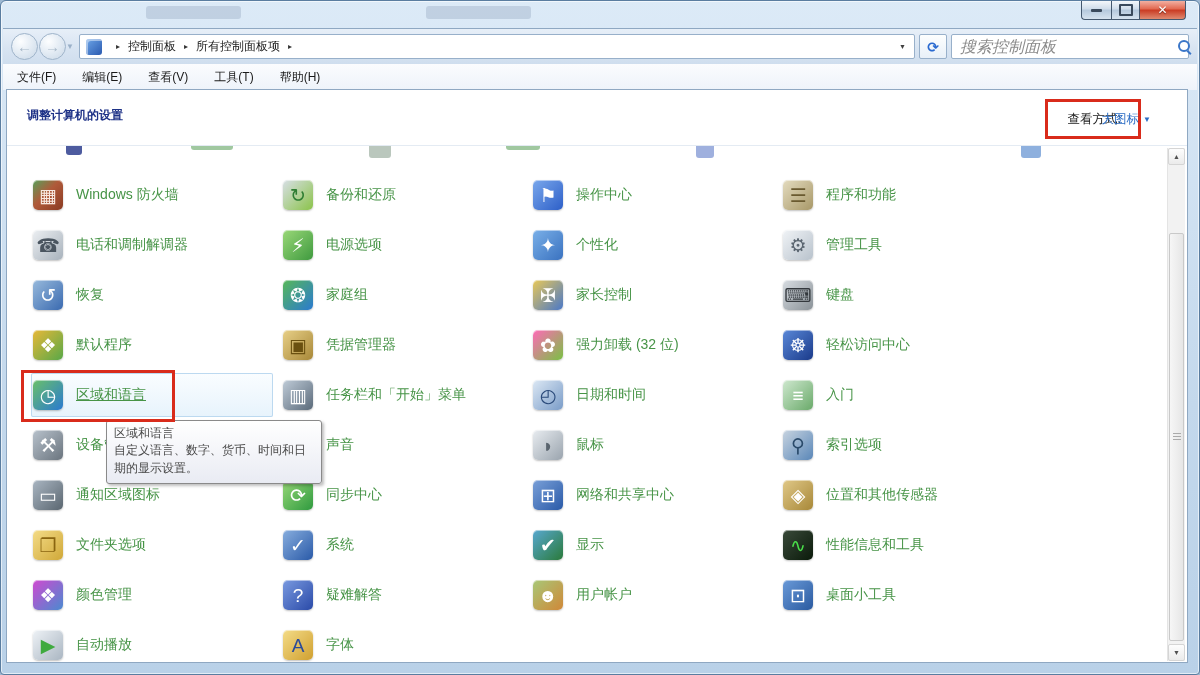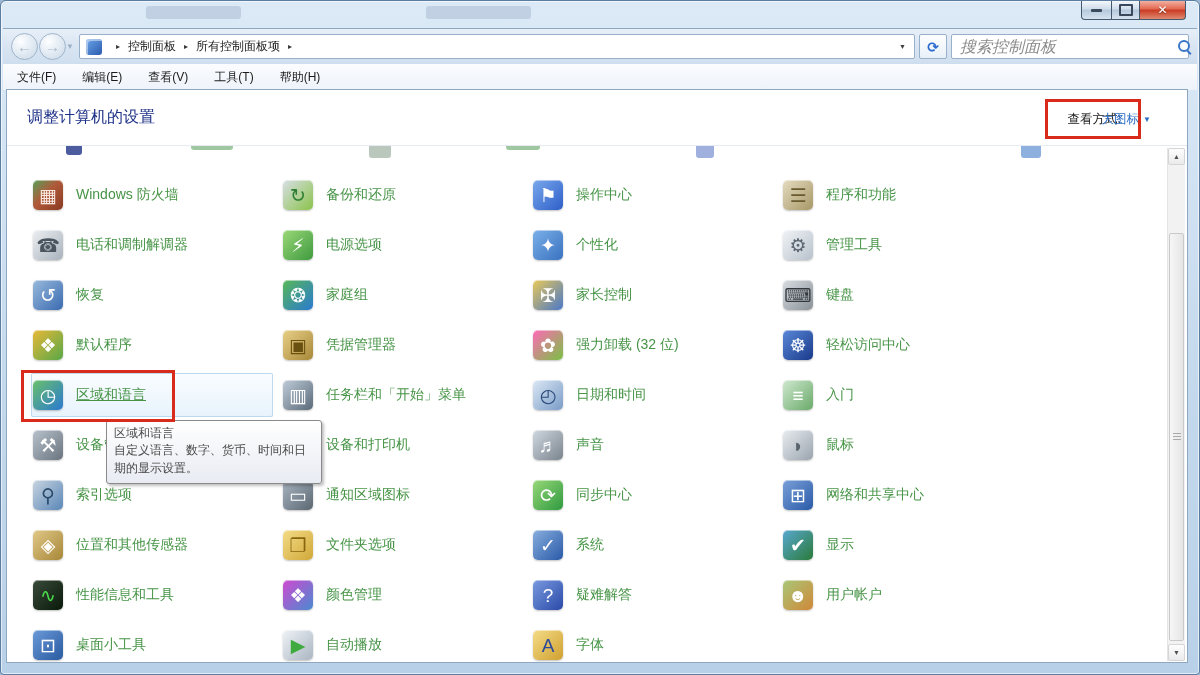--- a/index.html
+++ b/index.html
@@ -53,21 +53,21 @@
   .mag::after{content:"";position:absolute;left:12px;top:12px;width:5px;height:2px;
     background:#3a76c8;transform:rotate(45deg);transform-origin:0 0;}
   
   .menubar{position:absolute;top:63px;left:2px;right:2px;height:26px;
     background:linear-gradient(#fbfcfe,#eef3fa);display:flex;align-items:center;
     padding-left:14px;gap:26px;font-size:12px;color:#1a1a1a;}
   .menubar span{cursor:default;}
   
   .client{position:absolute;top:89px;left:6px;right:12px;bottom:12px;background:#fff;
     box-shadow:0 0 0 1px #8fa8c2;}
-  .header-title{position:absolute;left:20px;top:17px;font-size:16px;color:#1e3287;}
+  .header-title{position:absolute;left:20px;top:17px;font-size:12px;color:#1e3287;font-weight:bold;}
   .viewby{position:absolute;right:66px;top:21px;font-size:12.5px;color:#1a1a1a;}
   .viewval{position:absolute;right:36px;top:21px;font-size:12.5px;color:#2b6cc4;cursor:pointer;}
   .viewval .caret{font-size:8px;vertical-align:1px;margin-left:4px;}
   .redbox{position:absolute;border:3px solid #d92b1b;z-index:10;pointer-events:none;}
   .redbox.view{left:1038px;top:9px;width:90px;height:34px;}
   .content{position:absolute;top:55px;left:0;right:0;bottom:0;border-top:1px solid #e4ebf3;overflow:hidden;}
   .frag{position:absolute;top:0;border-radius:0 0 3px 3px;opacity:.85;}
   .grid{position:absolute;left:24px;top:24px;width:1000px;display:grid;
     grid-template-columns:repeat(4,250px);grid-auto-rows:50px;}
   .item{display:flex;align-items:center;gap:13px;padding-left:2px;box-sizing:border-box;cursor:pointer;}
@@ -266,24 +266,20 @@
   <div class="item">
     <span class="ico" style="background: linear-gradient(135deg, rgb(207, 232, 207), rgb(106, 170, 106)); color: rgb(255, 255, 255);">≡</span>
     <span class="lbl">入门</span>
   </div>
 
   <div class="item">
     <span class="ico" style="background: linear-gradient(135deg, rgb(184, 194, 204), rgb(106, 116, 126)); color: rgb(255, 255, 255);">⚒</span>
     <span class="lbl">设备管理器</span>
   </div>
 
-  <div class="item">
-    <span class="ico" style="background: linear-gradient(135deg, rgb(221, 228, 234), rgb(138, 150, 162)); color: rgb(58, 69, 80);">⊟</span>
-    <span class="lbl">设备和打印机</span>
-  </div>
 
   <div class="item">
     <span class="ico" style="background: linear-gradient(135deg, rgb(208, 216, 224), rgb(122, 132, 142)); color: rgb(255, 255, 255);">♬</span>
     <span class="lbl">声音</span>
   </div>
 
   <div class="item">
     <span class="ico" style="background: linear-gradient(135deg, rgb(232, 236, 240), rgb(154, 164, 174)); color: rgb(90, 100, 110);">◗</span>
     <span class="lbl">鼠标</span>
   </div>

